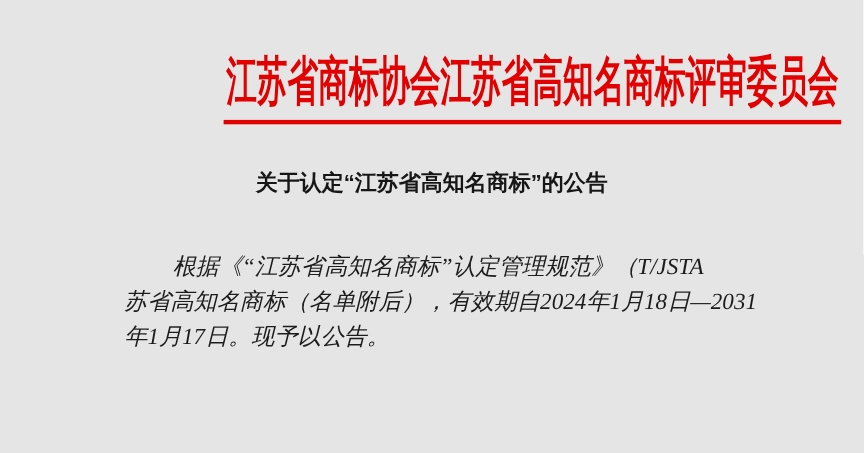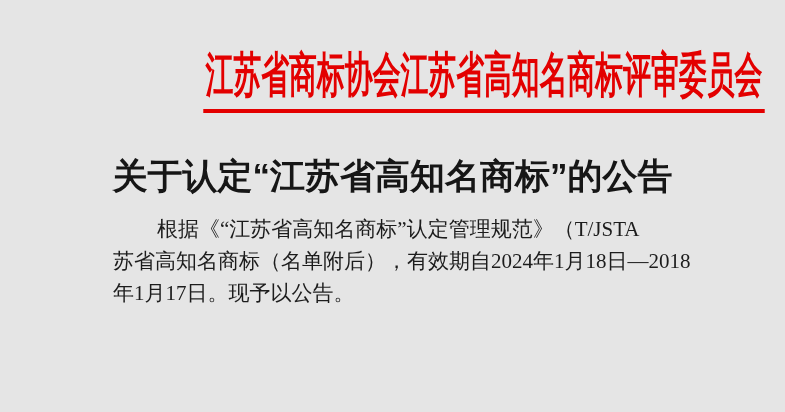--- a/index.html
+++ b/index.html
@@ -39,34 +39,35 @@
   
   .heading {
     position: absolute;
     top: 155px;
     left: 0;
     width: 100%;
     margin: 0;
     text-align: center;
     font-family: "Liberation Sans", "DejaVu Sans", sans-serif;
     font-weight: bold;
-    font-size: 35px;
+    font-size: 20px;
     line-height: 1.2;
     color: #161616;
     white-space: nowrap;
   }
   
   .body-text {
     position: absolute;
-    top: 213px;
+    top: 226px;
     left: 113px;
     width: 560px;
     color: #1c1c1c;
     font-size: 21px;
     font-family: "Liberation Serif", "DejaVu Serif", serif;
+    font-style: italic;
   }
   .body-text .line {
     height: 32px;
     line-height: 32px;
     white-space: nowrap;
     text-align: justify;
   }
   .body-text .line.indent {
     text-indent: 44px;
   }
@@ -77,17 +78,17 @@
 <div class="page">
 
   <div class="title-wrap">
     <div class="org-title">江苏省商标协会江苏省高知名商标评审委员会</div>
   </div>
 
   <h2 class="heading">关于认定“江苏省高知名商标”的公告</h2>
 
   <div class="body-text">
     <div class="line indent">根据《“江苏省高知名商标”认定管理规范》（T/JSTA</div>
-    <div class="line">苏省高知名商标（名单附后），有效期自2024年1月18日—2018</div>
+    <div class="line">苏省高知名商标（名单附后），有效期自2024年1月18日—2031</div>
     <div class="line">年1月17日。现予以公告。</div>
   </div>
 
 </div>
 
 </body></html>

